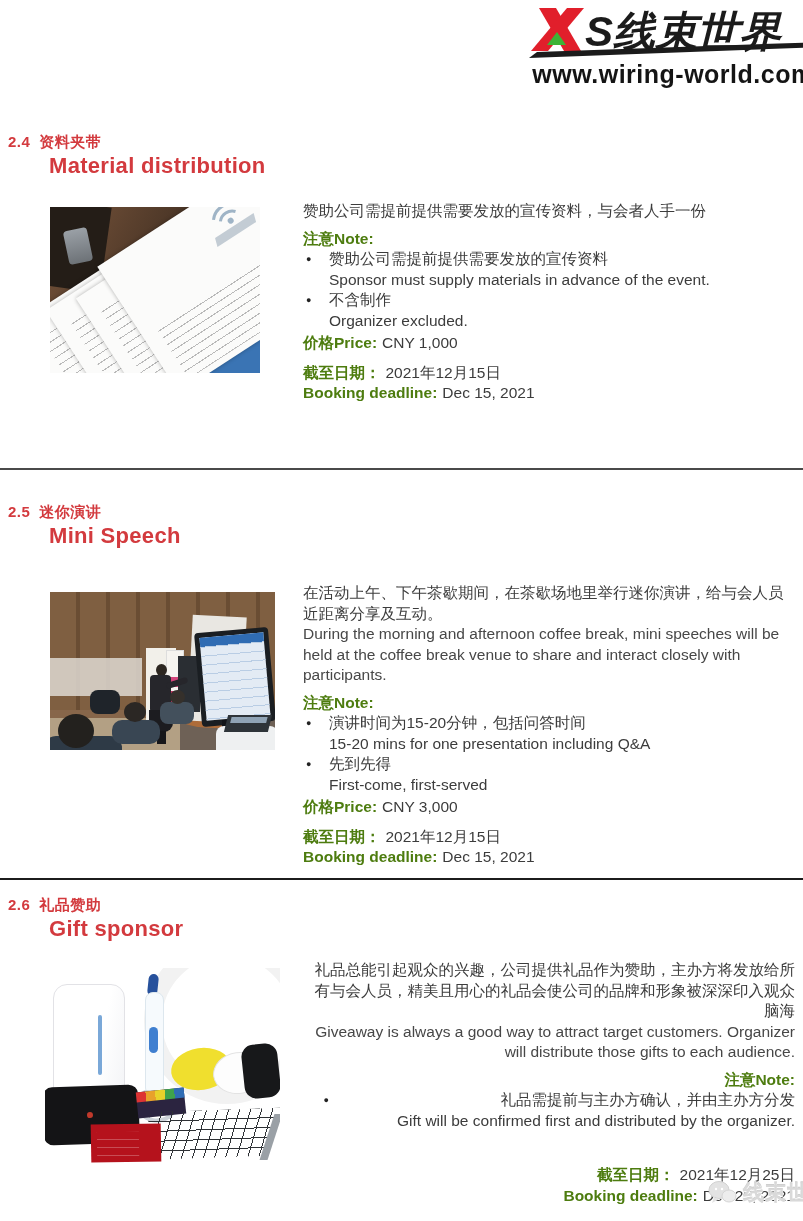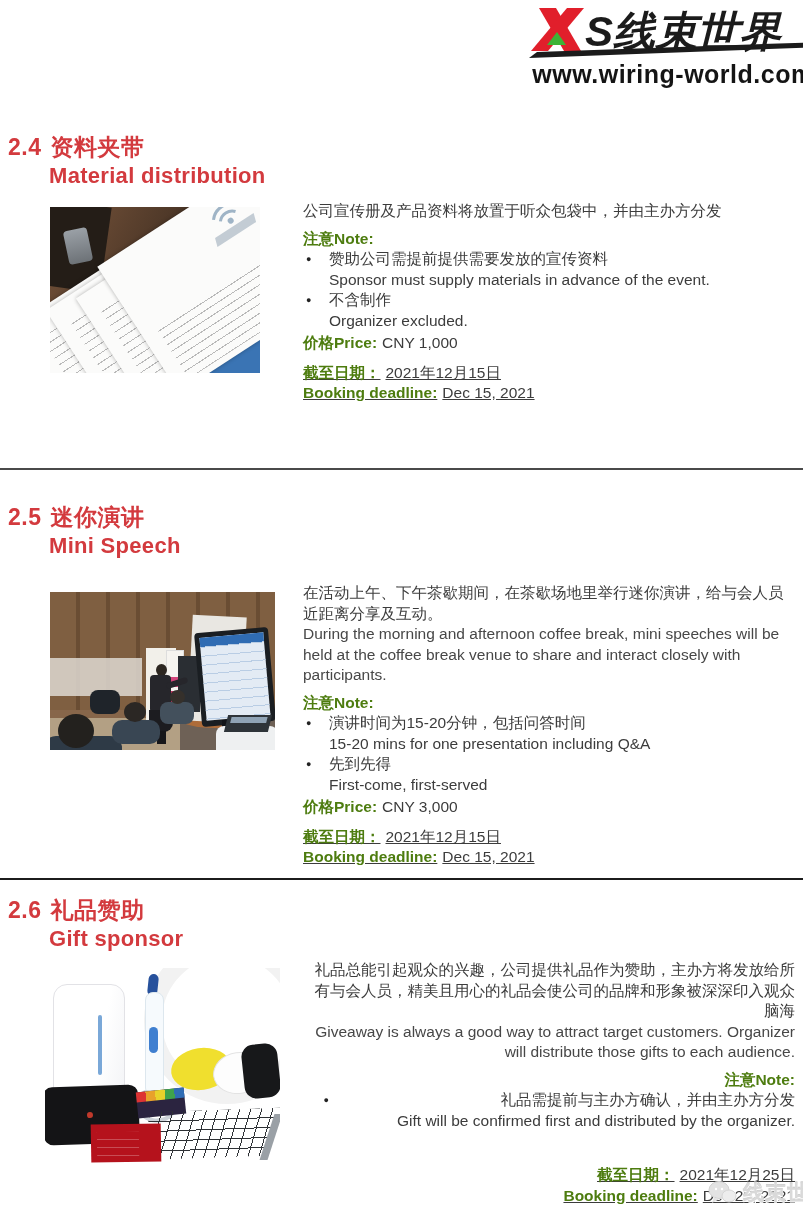--- a/index.html
+++ b/index.html
@@ -6,35 +6,35 @@
   .page{position:relative;width:803px;height:1221px;background:#ffffff;overflow:hidden;
         font-family:"Liberation Sans","DejaVu Sans",sans-serif;color:#3c3c3c;padding-left:36px;}
 
   
   .logo-block{position:absolute;top:6px;right:10px;width:312px;text-align:center;}
   .logo-url{font-size:25px;font-weight:700;color:#141414;letter-spacing:.5px;margin-top:-2px;}
 
   
   .sec{position:absolute;left:0;width:803px;}
   .sec-head{position:absolute;left:8px;top:0;color:#d33a3e;font-weight:700;line-height:1.22;}
-  .sec-line1{font-size:23px;letter-spacing:.5px;}
+  .sec-line1{font-size:15px;letter-spacing:.5px;}
   .sec-line1 .num{margin-right:9px;}
   .sec-line2{font-size:22px;margin-left:41px;margin-top:2px;letter-spacing:.3px;}
 
   .col{position:absolute;left:303px;width:492px;font-size:15.5px;line-height:20.5px;color:#3c3c3c;}
   .desc{margin:0 0 7px 0;}
   .desc .en{color:#474747;}
   b,.bold{color:#4d7c0f;font-weight:700;}
   .note{margin:0;}
   .note-item{display:flex;}
   .dot{width:23px;padding-left:3px;font-size:9px;line-height:20.5px;color:#222;flex:0 0 23px;}
   .nb{flex:1;}
   .price{margin-top:2px;}
   .price .val,.dl .val{margin-left:5px;color:#3c3c3c;font-weight:400;}
-  .deadline{margin-top:9px;text-decoration:underline;}
+  .deadline{margin-top:9px;}
   .deadline.mt-lg{margin-top:34px;}
 
   .divider{position:absolute;left:0;width:803px;}
   .divider.d1{top:468px;height:2px;background:#4a4a4a;}
   .divider.d2{top:878px;height:2px;background:#1c1c1c;}
 
   
   .photo{position:absolute;overflow:hidden;}
   .photo *{position:absolute;}
 
@@ -165,21 +165,21 @@
           <path d="M4 12 A18 18 0 0 1 32 12" fill="none" stroke="#9fb4c6" stroke-width="3"></path>
           <path d="M9 17 A12 12 0 0 1 27 17" fill="none" stroke="#9fb4c6" stroke-width="3"></path>
           <circle cx="18" cy="22" r="3" fill="#9fb4c6"></circle>
         </svg>
         <div class="pa-bar"></div>
       </div>
     </div>
 
     <div class="col" style="top:68px;">
       <p class="desc">
-        <span class="cn" style="display:block">公司宣传册及产品资料将放置于听众包袋中，并由主办方分发</span>
+        <span class="cn" style="display:block">赞助公司需提前提供需要发放的宣传资料，与会者人手一份</span>
       </p>
       <div class="note">
         <div class="bold">注意Note:</div>
         <div class="note-item">
           <span class="dot">●</span>
           <div class="nb">
             <div>赞助公司需提前提供需要发放的宣传资料</div>
             <div class="en">Sponsor must supply materials in advance of the event.</div>
           </div>
         </div>

